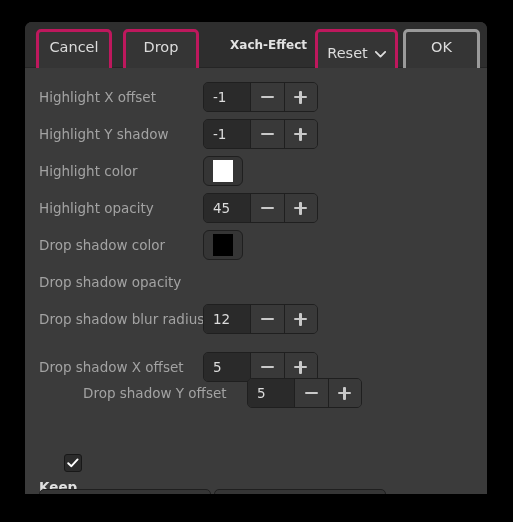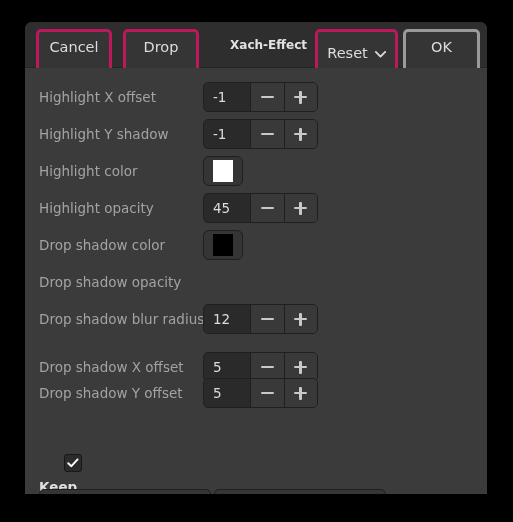--- a/index.html
+++ b/index.html
@@ -358,21 +358,21 @@
           <div class="spin">
             <div class="spin-entry">5</div>
             <div class="spin-btn">
               <span class="glyph-minus"></span>
             </div>
             <div class="spin-btn">
               <span class="glyph-plus"></span>
             </div>
           </div>
         </div>
-        <div class="row" style="top: 310px;">
+        <div class="row" style="top: 310px; margin-left: 44px;">
           <div class="row-label">Drop shadow Y offset</div>
           <div class="spin">
             <div class="spin-entry">5</div>
             <div class="spin-btn">
               <span class="glyph-minus"></span>
             </div>
             <div class="spin-btn">
               <span class="glyph-plus"></span>
             </div>
           </div>

